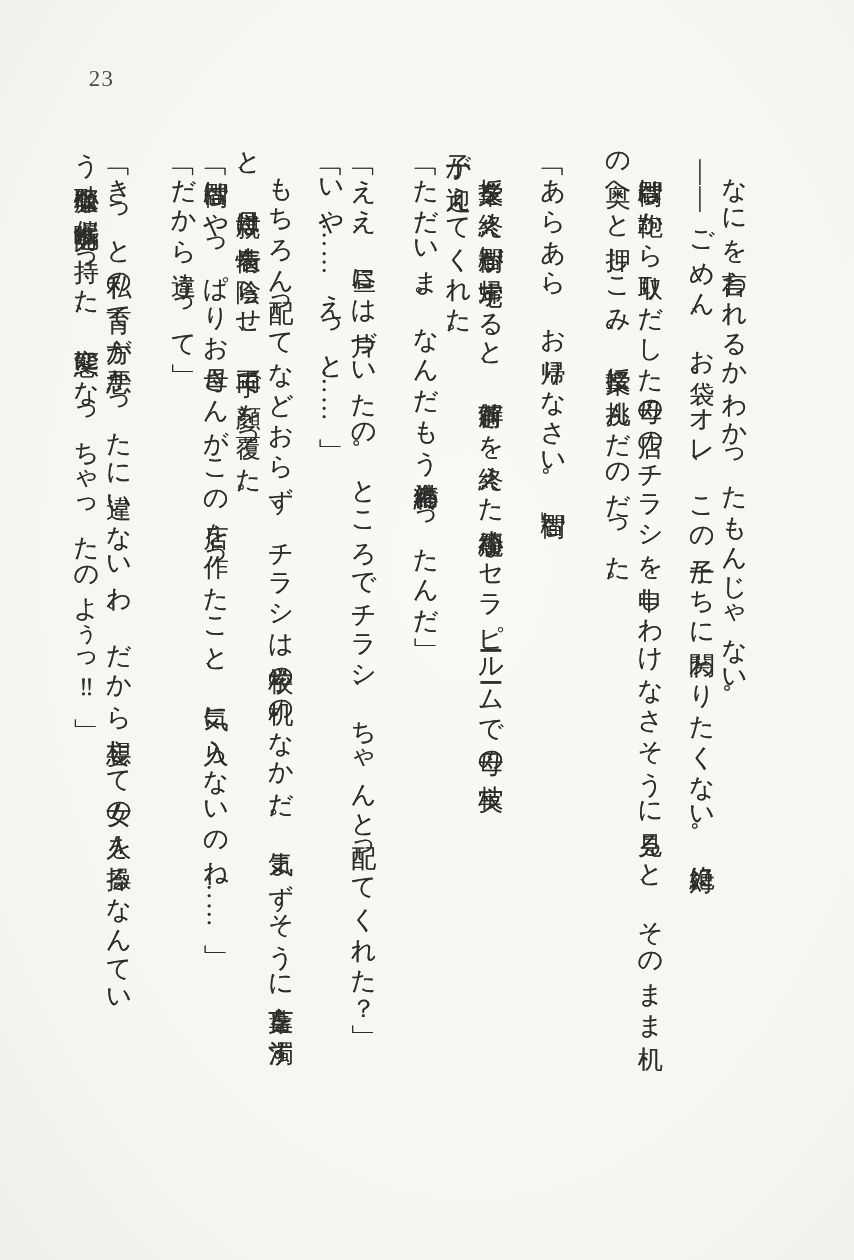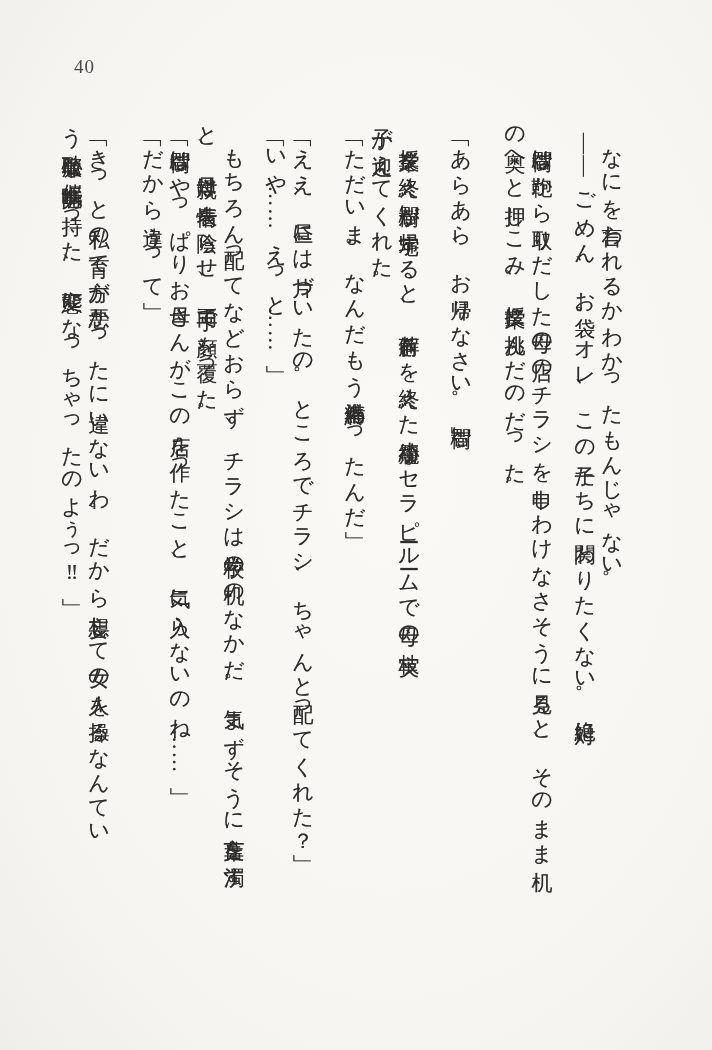--- a/index.html
+++ b/index.html
@@ -40,21 +40,21 @@
   .g15 { margin-left: 15px; }
   .g16 { margin-left: 16px; }
   .g25 { margin-left: 25px; }
   .g27 { margin-left: 27px; } 
 </style>
 </head>
 <body>
 
 <div class="page">
 
-  <div class="page-number">40</div>
+  <div class="page-number">23</div>
 
   <div class="text-block">
 
     <p class="para">
       <span class="line first">なにを言われるかわかったもんじゃない。</span>
     </p>
 
     <p class="para g16">
       <span class="line first">――ごめん、お袋。オレ、この子たちに関わりたくない。絶対に。</span>
     </p>

